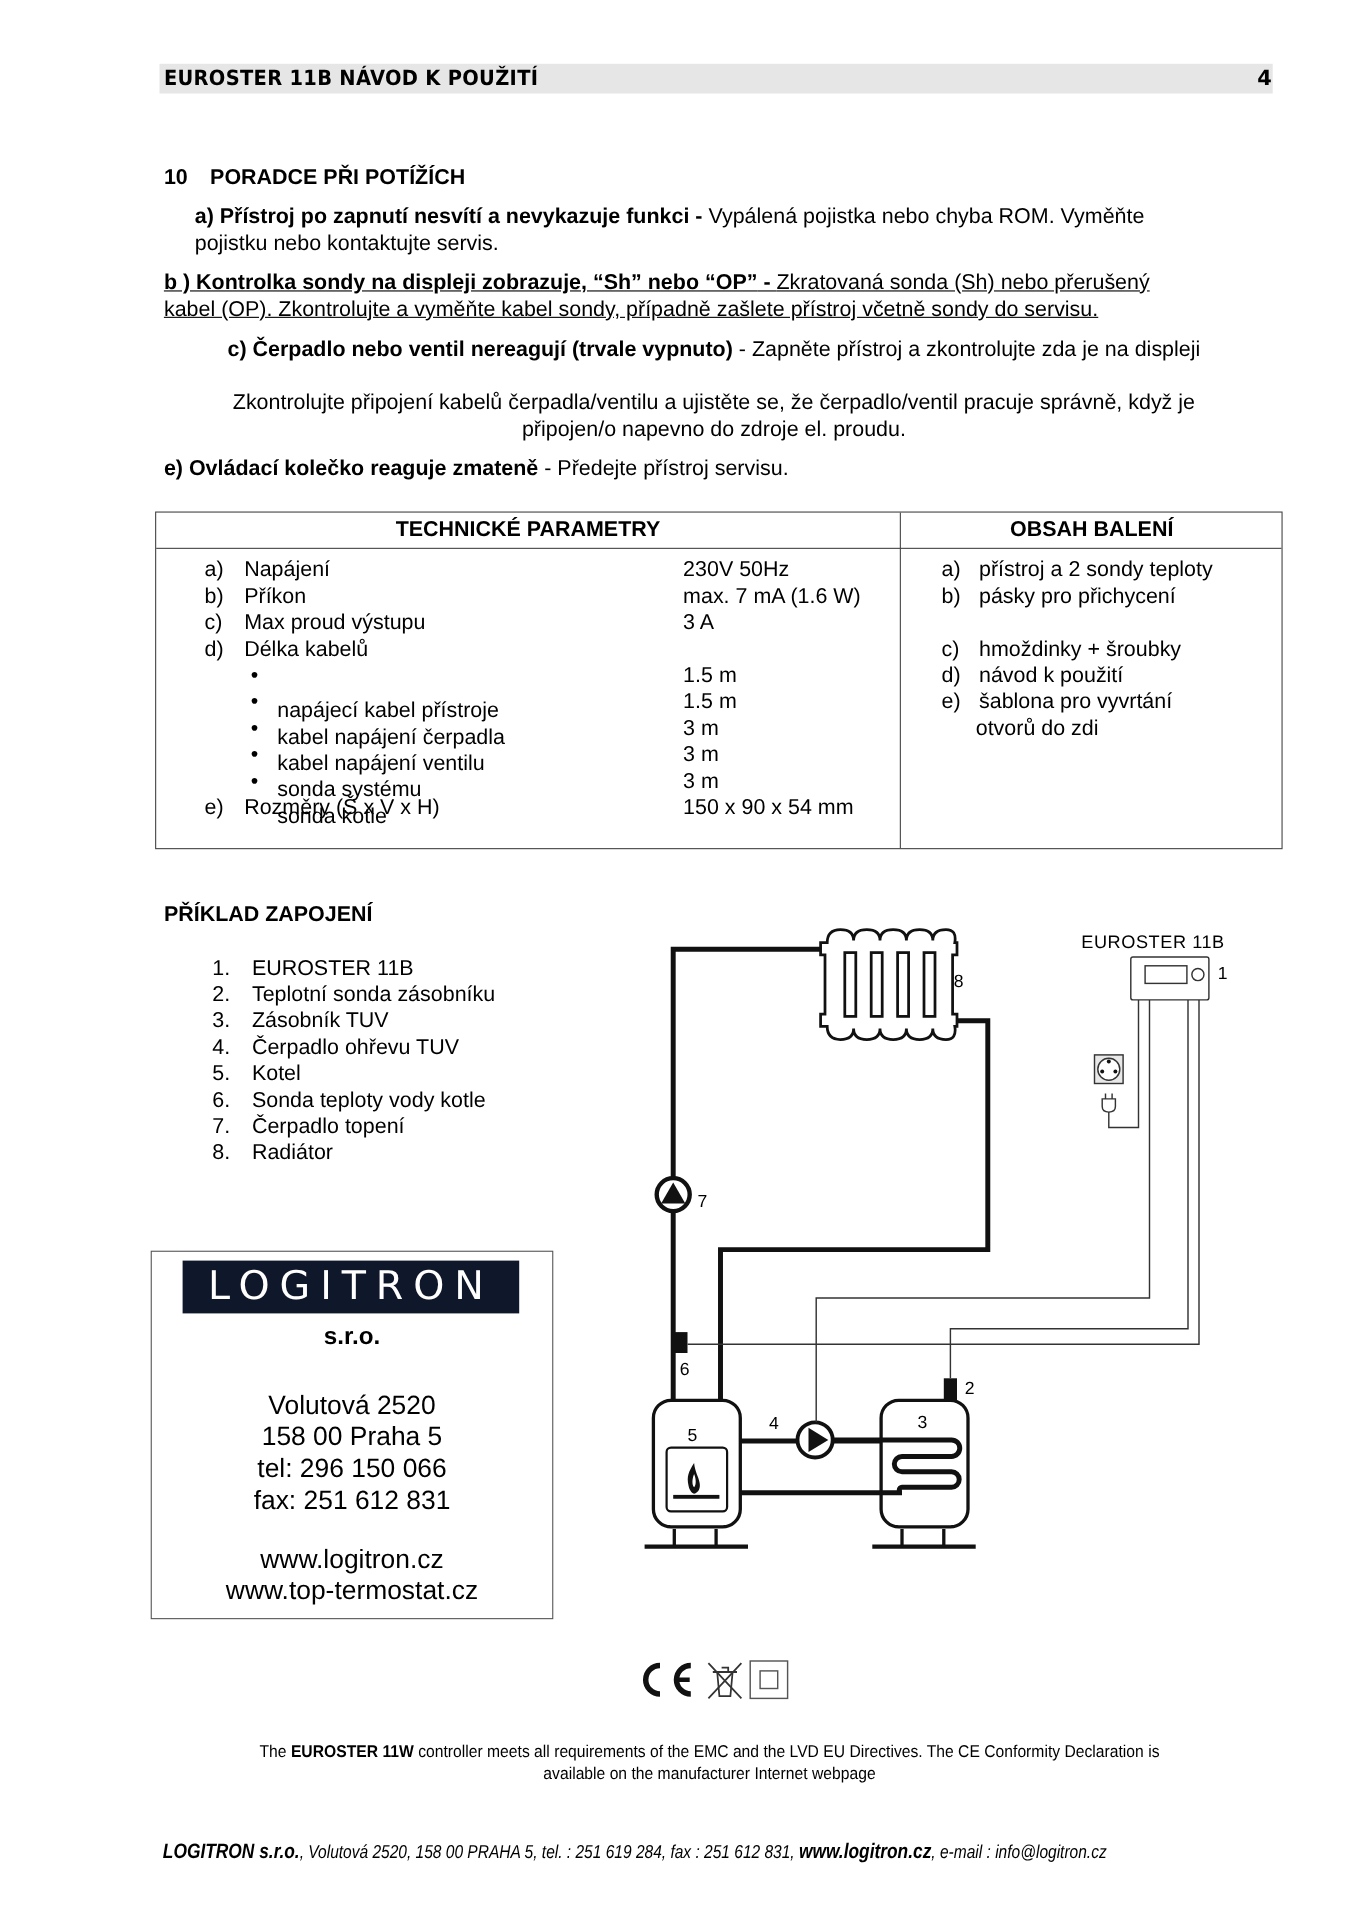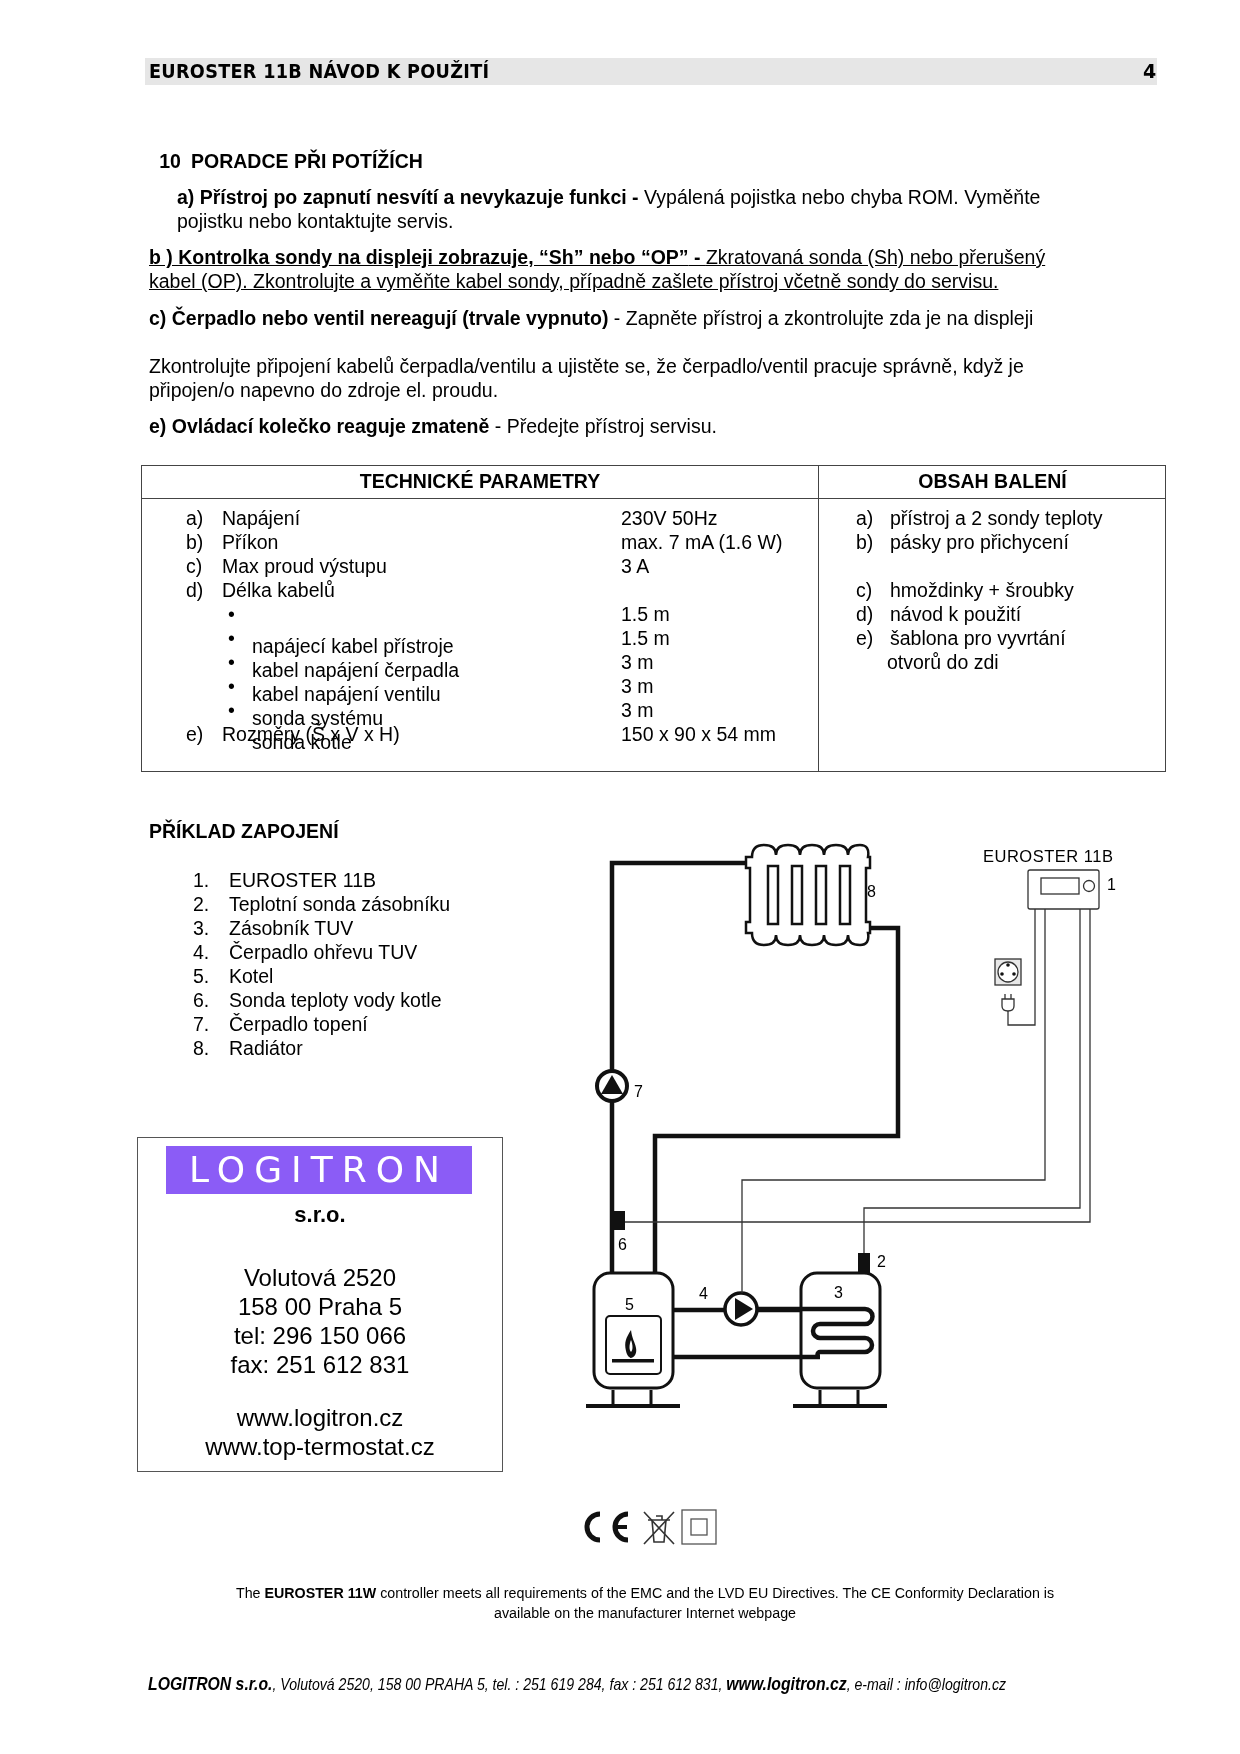--- a/index.html
+++ b/index.html
@@ -9,25 +9,25 @@
 
   
   #header-bar { left: 145px; top: 58px; width: 1012px; height: 27px; background: #e6e6e6; }
   #header-title { left: 149px; top: 60px; font-family: "DejaVu Sans", sans-serif; font-weight: bold;
                   font-size: 19px; letter-spacing: 0.3px; transform: scaleX(0.93); transform-origin: left top; }
   #header-page { left: 1143px; top: 60px; font-family: "DejaVu Sans", sans-serif; font-weight: bold; font-size: 19px; }
 
   
   .body-text { font-size: 19.5px; line-height: 24px; }
   #sec-title { left: 149px; top: 150px; font-weight: bold; font-size: 19.5px; }
-  #sec-title .num { display: inline-block; width: 42px; text-align: center; }
+  #sec-title .num { display: inline-block; width: 42px; }
   .para { left: 149px; width: 1000px; }
   #p-a { top: 185px; margin-left: 28px; }
   #p-b { top: 245px; text-decoration: underline; }
-  #p-c { top: 306px; }
+  #p-c { top: 306px; text-align: center; }
   #p-e { top: 414px; }
   .para b { font-weight: bold; }
 
   
   #tech-table { left: 141px; top: 465px; width: 1025px; height: 307px;
                 border: 1.5px solid #444; box-sizing: border-box; }
   #tech-table .vdiv { position: absolute; left: 676px; top: 0; bottom: 0; border-left: 1.5px solid #444; }
   #tech-table .hdiv { position: absolute; left: 0; right: 0; top: 32px; border-top: 1.5px solid #444; }
   #tech-head { left: 0; top: 4px; width: 676px; text-align: center; font-weight: bold; font-size: 19.5px; }
   #pack-head { left: 678px; top: 4px; width: 345px; text-align: center; font-weight: bold; font-size: 19.5px; }
@@ -42,21 +42,21 @@
   .pcont { position: absolute; left: 745px; }
 
   
   #ex-title { left: 149px; top: 820px; font-weight: bold; font-size: 19.5px; }
   .li { position: absolute; left: 193px; font-size: 19.5px; line-height: 24px; }
   .li .n { display: inline-block; width: 36px; }
 
   
   #company-box { left: 137px; top: 1137px; width: 366px; height: 335px;
                  border: 1.5px solid #555; box-sizing: border-box; }
-  #logo-bar { position: absolute; left: 28px; top: 8px; width: 306px; height: 48px; background: #8b5cf6;
+  #logo-bar { position: absolute; left: 28px; top: 8px; width: 306px; height: 48px; background: #0f172a;
               color: #fff; text-align: center; font-size: 36px; line-height: 48px; letter-spacing: 9px;
               font-family: "DejaVu Sans", sans-serif; font-weight: normal; }
   .cb-line { position: absolute; left: 0; width: 100%; text-align: center; font-size: 24px; line-height: 29px; }
   #sro { top: 62px; font-weight: bold; font-size: 22px; }
 
   
   #marks { left: 578px; top: 1500px; width: 160px; height: 52px; }
 
   
   #compliance { left: 140px; top: 1583px; width: 1010px; text-align: center; font-size: 15.5px; line-height: 20px;

